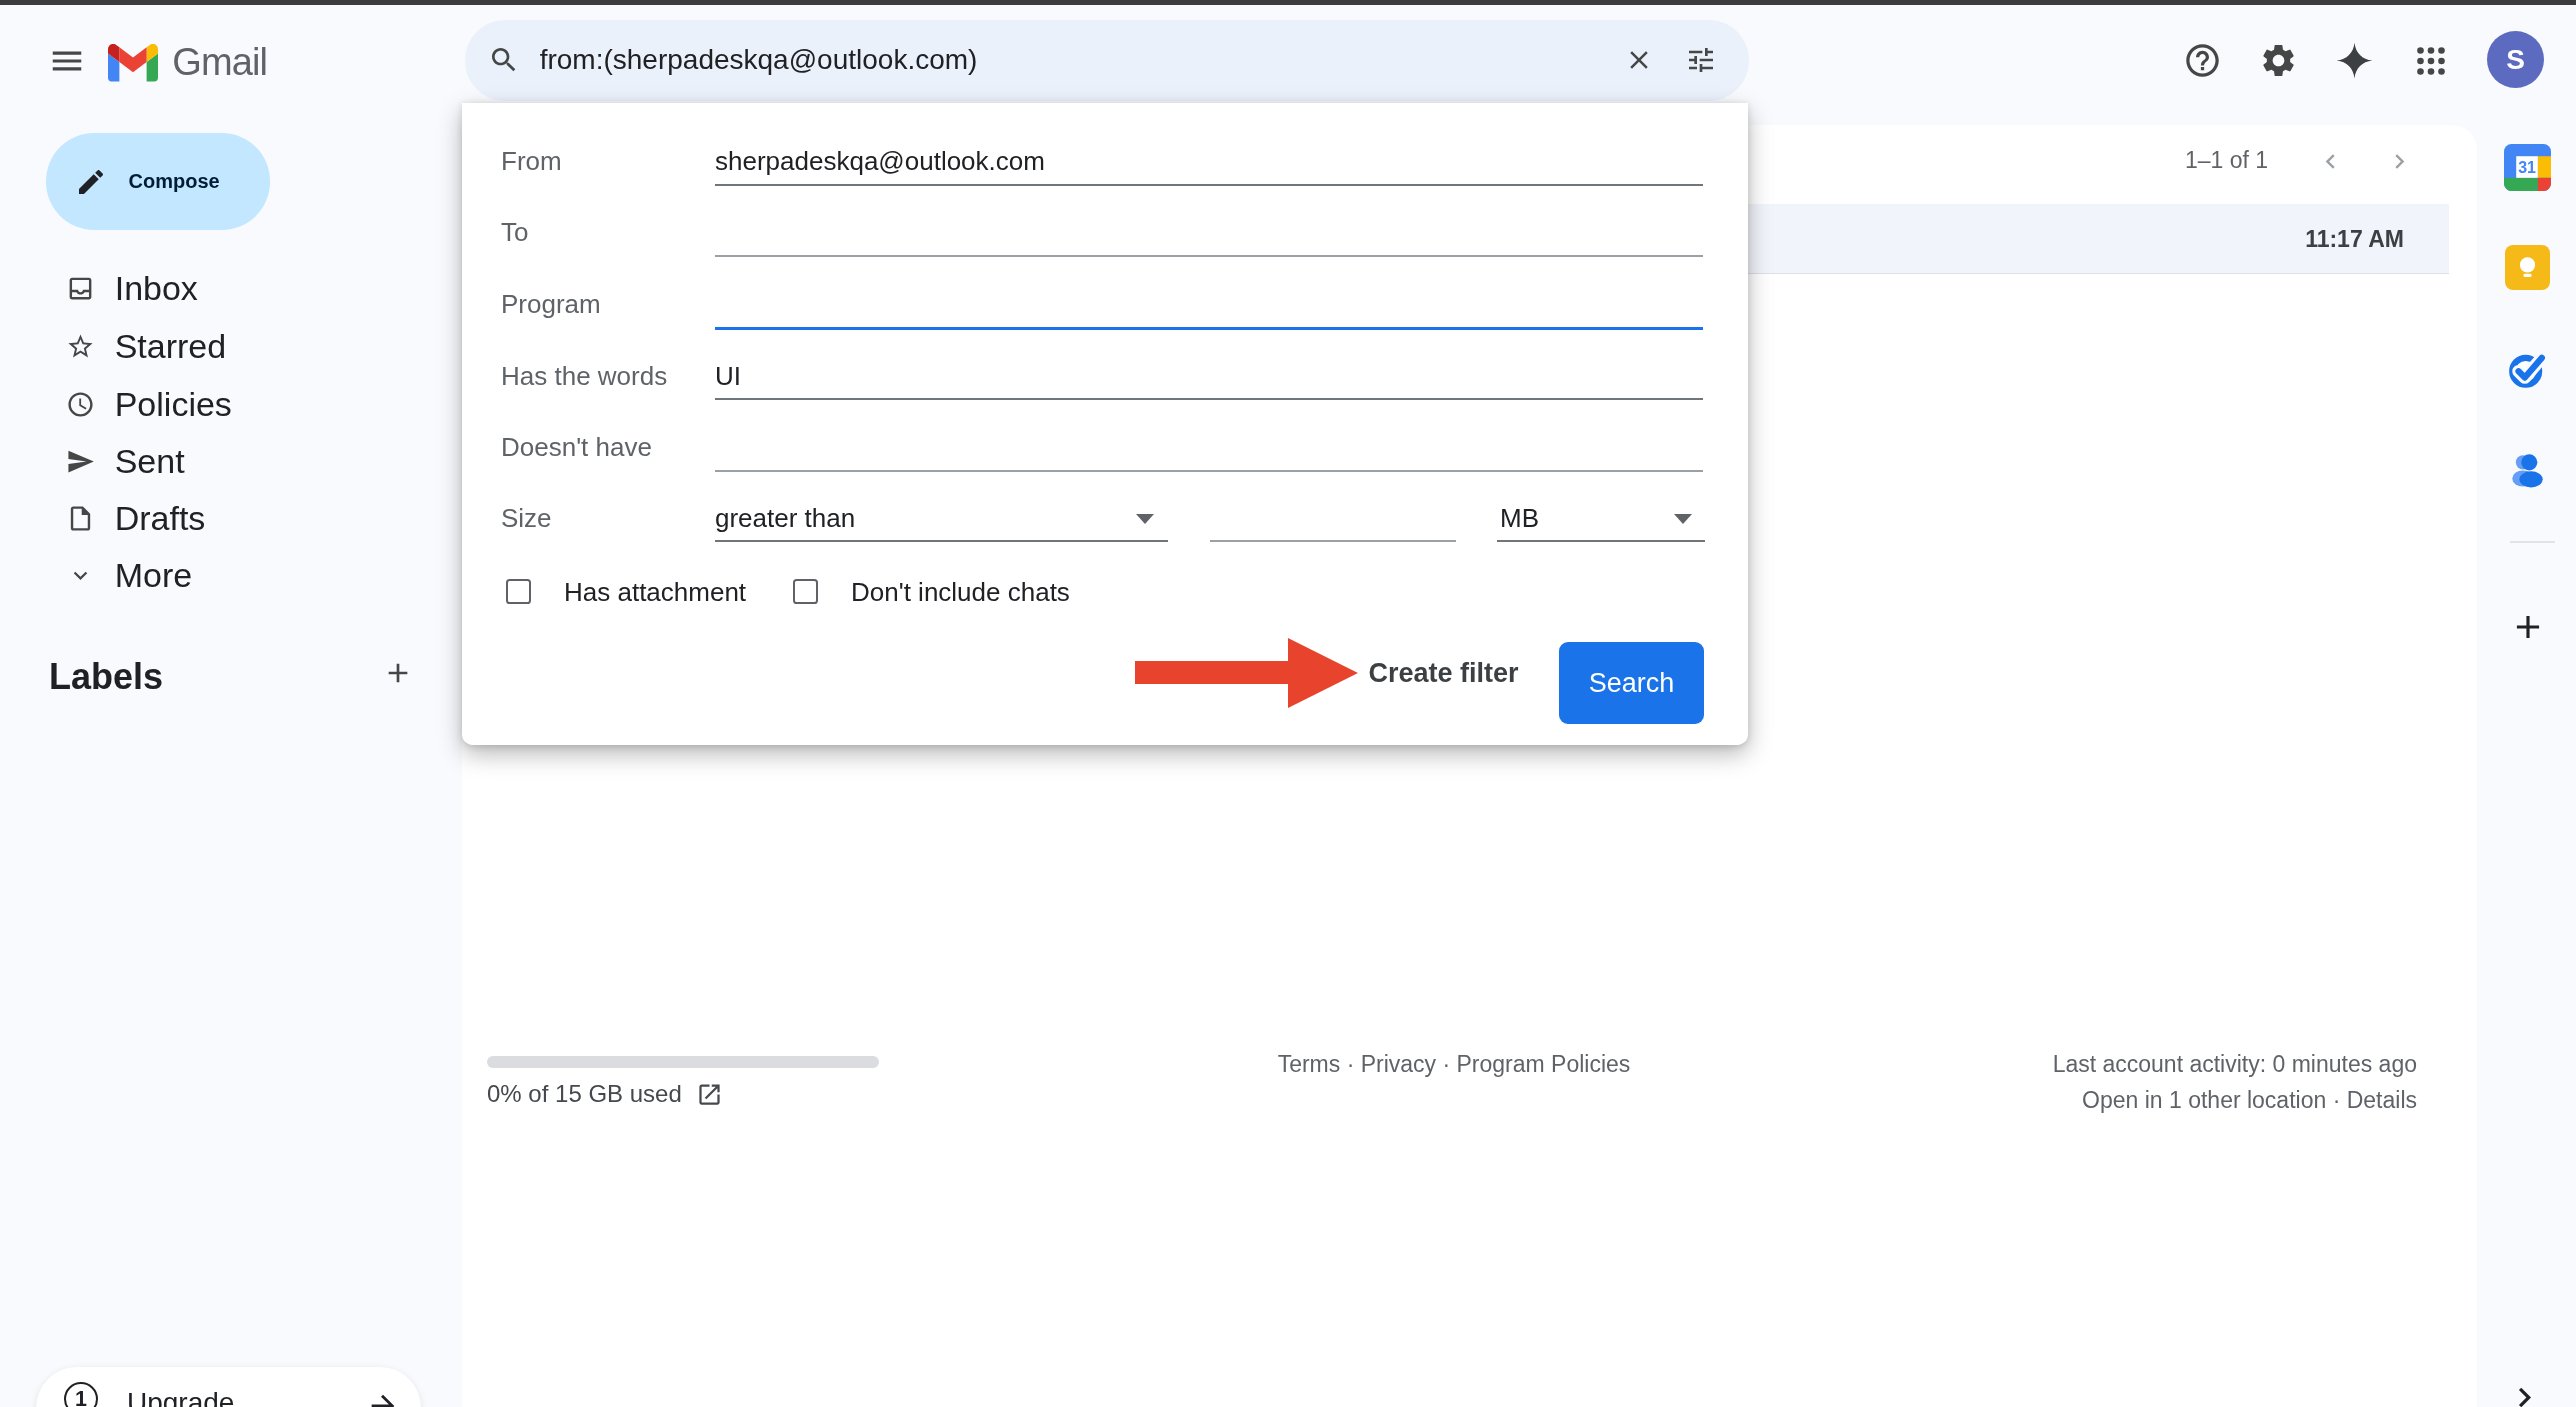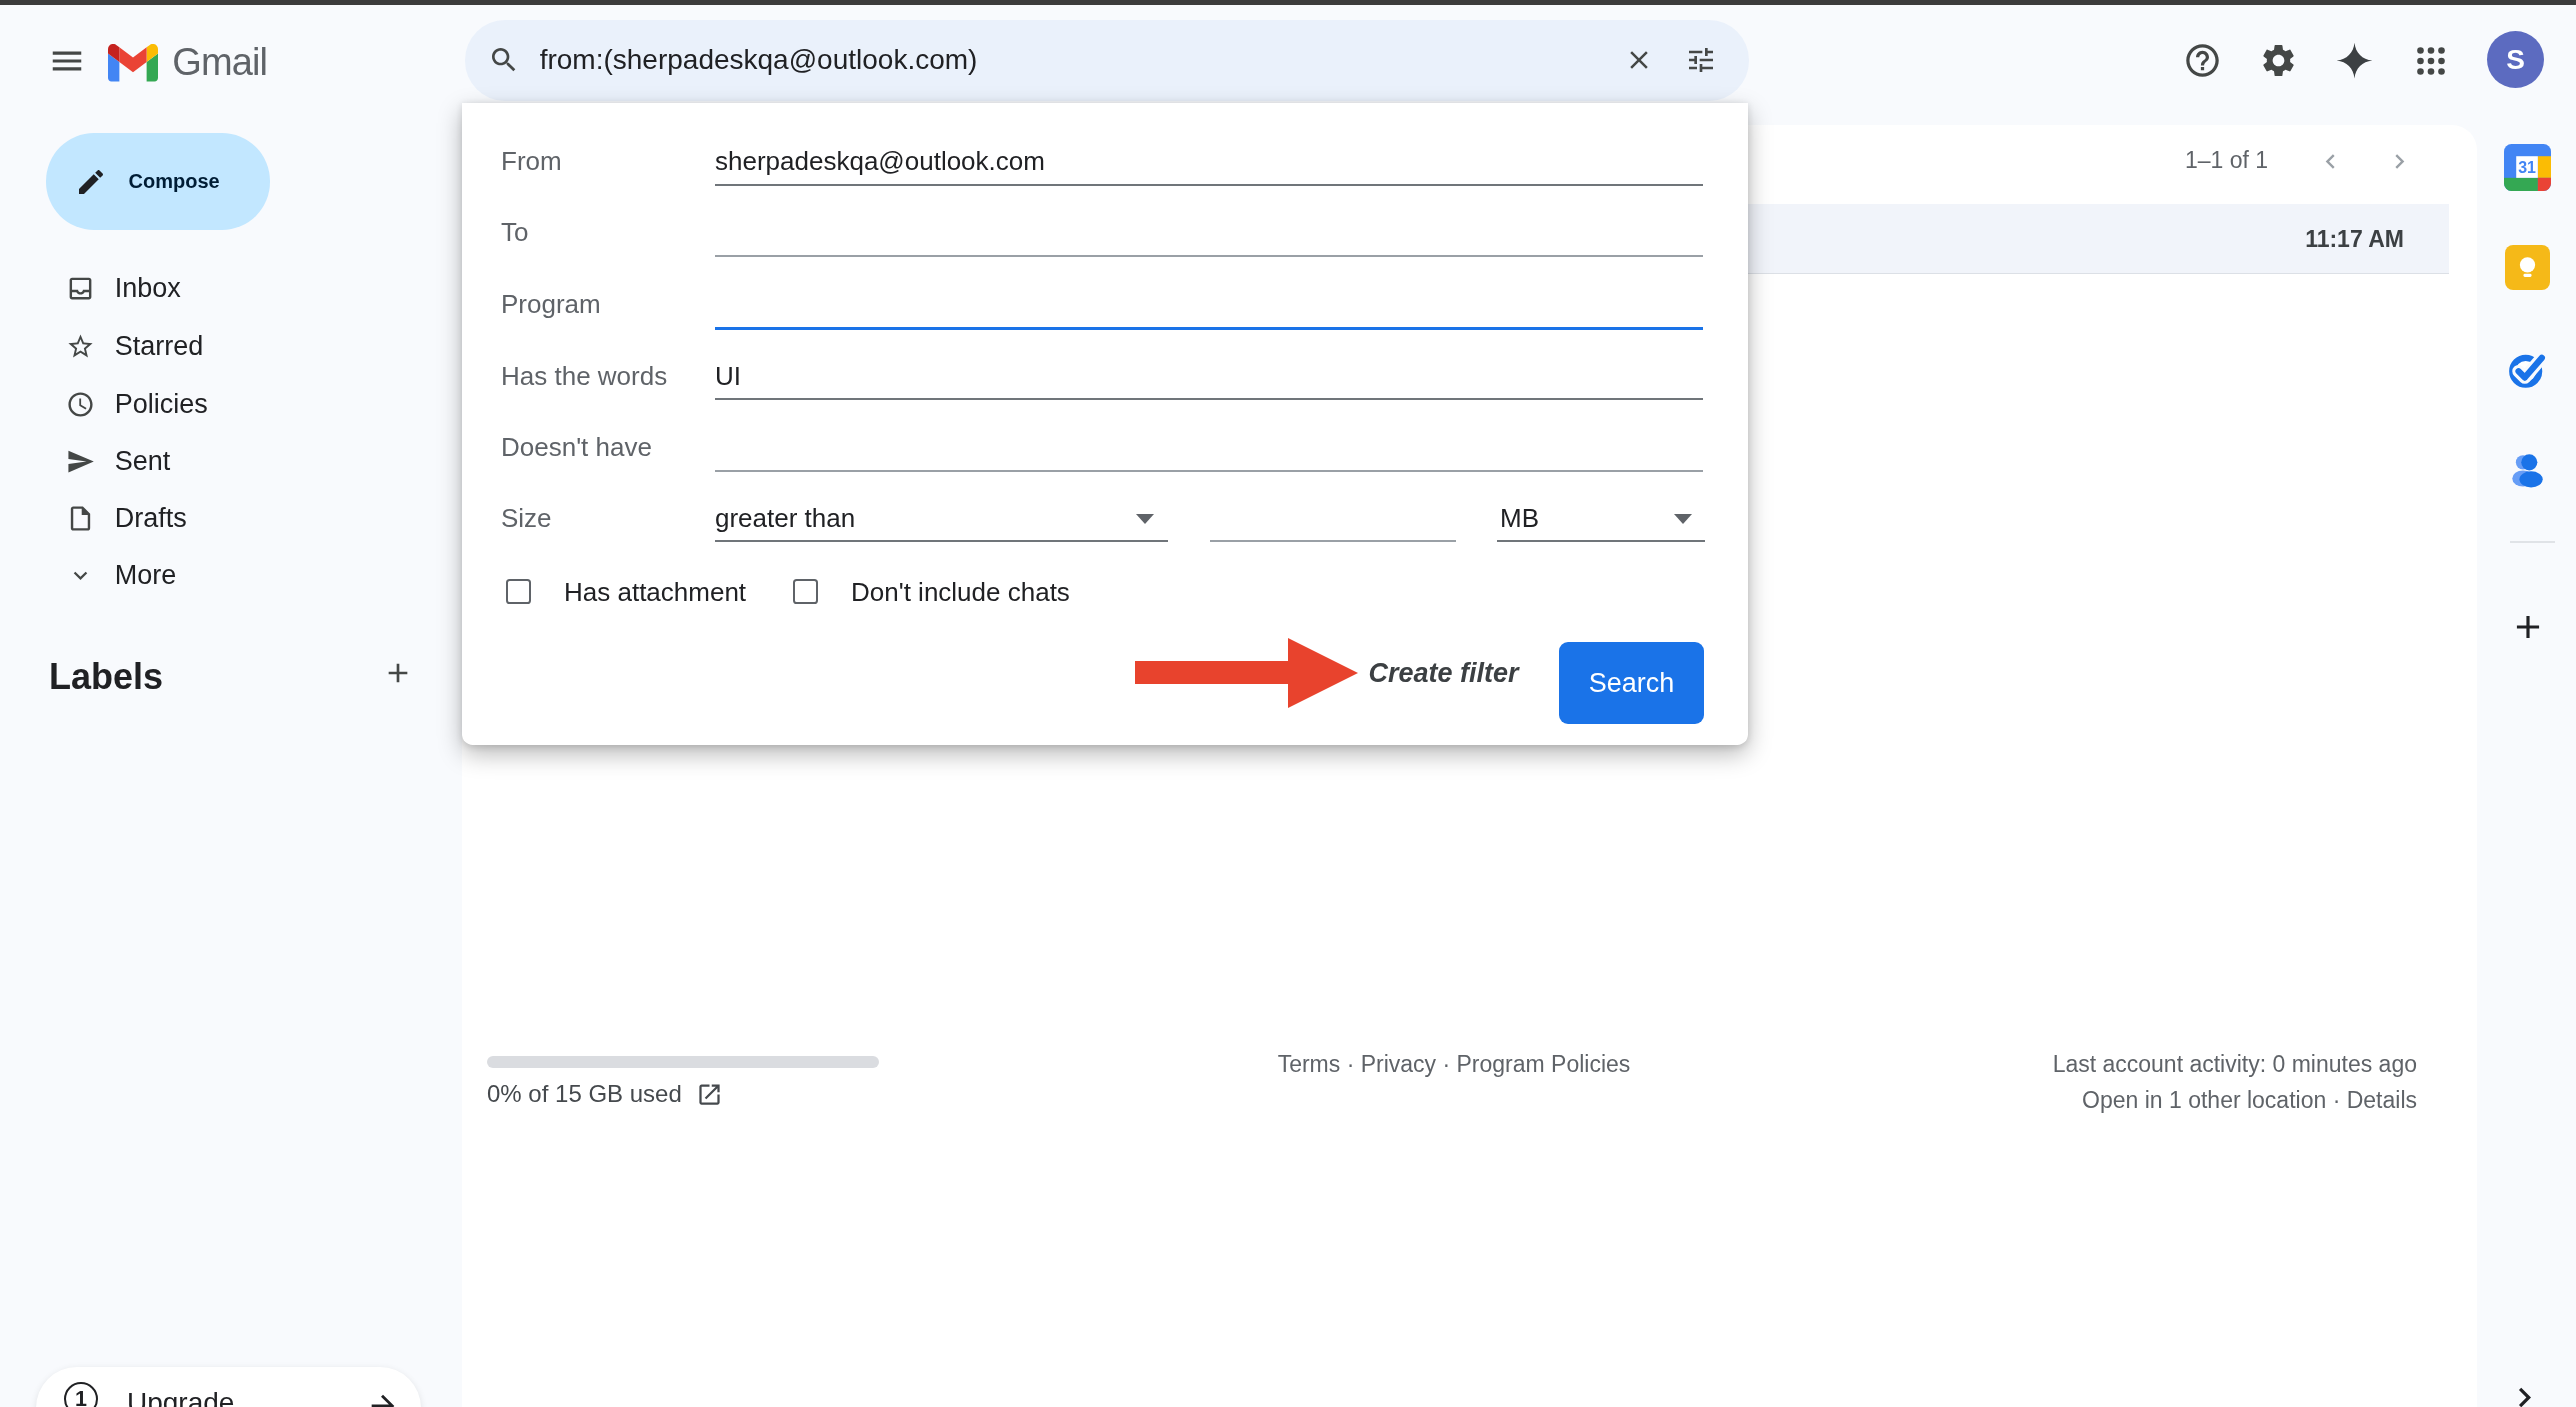--- a/index.html
+++ b/index.html
@@ -14,21 +14,21 @@
     background:#eaf1fb; display:flex; align-items:center; padding:0 23px; }
   #search-query { font-size:28px; color:#202124; margin-left:19.7px; flex:1; white-space:nowrap; overflow:hidden; }
   #gmail-wordmark { font-size:38px; color:#5f6368; letter-spacing:-0.9px; }
 
   
   #compose-btn { left:46px; top:133px; width:224px; height:97px; border-radius:48px;
     background:#c2e7ff; display:flex; align-items:center; padding-left:29px; gap:21.5px; cursor:pointer; }
   #compose-label { font-size:20px; font-weight:700; color:#001d35; }
   .nav-item { left:0; width:429px; height:57px; display:flex; align-items:center; cursor:pointer; }
   .nav-icon { width:63px; margin-left:49px; display:flex; justify-content:center; }
-  .nav-label { font-size:27px; color:#202124; margin-left:2.7px; }
+  .nav-label { font-size:34px; color:#202124; margin-left:2.7px; }
   #labels-header { left:49px; top:656px; font-size:36px; font-weight:700; color:#202124; }
 
   
   #main-card { left:462px; top:125px; width:2015px; height:1283px; background:#ffffff;
     border-radius:25px 25px 0 0; }
   #email-row { left:0; top:79px; width:1987px; height:70px; background:#f1f4fa;
     border-bottom:1.8px solid #dce0e6; cursor:pointer; }
 
   
   #search-panel { left:462px; top:103px; width:1286px; height:642px; background:#ffffff;
@@ -38,21 +38,21 @@
   .fp-line { position:absolute; left:253px; width:988px; height:1.8px; background:#9aa0a6; }
   .fp-line.dark { background:#70757a; }
   .fp-line.focus { background:#1a73e8; height:2.7px; }
   .fp-check { position:absolute; width:25px; height:25px; border:2.7px solid #5f6368; border-radius:3.6px; cursor:pointer; }
   .fp-checklabel { position:absolute; font-size:26px; color:#202124; cursor:default; }
   .dd-arrow { position:absolute; width:0; height:0; border-left:9px solid transparent;
     border-right:9px solid transparent; border-top:10.7px solid #5f6368; }
   #search-btn { position:absolute; left:1097px; top:539px; width:145px; height:82px; border-radius:9px;
     background:#1a73e8; color:#ffffff; font-size:27px; display:flex; align-items:center; justify-content:center; cursor:pointer; }
   #create-filter-btn { position:absolute; left:894px; top:555px; width:175px; text-align:center;
-    font-size:27px; font-weight:700; color:#3c4043; cursor:pointer;font-style:italic; }
+    font-size:27px; font-weight:700; color:#3c4043; cursor:pointer; }
   #arrow-shaft { position:absolute; left:673px; top:558px; width:154px; height:23px; background:#e8432d; }
   #arrow-head { position:absolute; left:826px; top:535px; width:0; height:0;
     border-top:35px solid transparent; border-bottom:35px solid transparent; border-left:70px solid #e8432d; }
 
   
   .footer-text { font-size:23px; color:#5f6368; }
   #storage-meter { left:25px; top:931px; width:392px; height:11.6px; border-radius:6.3px; background:#dadce0; }
 
   
   #rail-divider { left:2510px; top:541px; width:45px; height:1.8px; background:#e0e3e7; }

